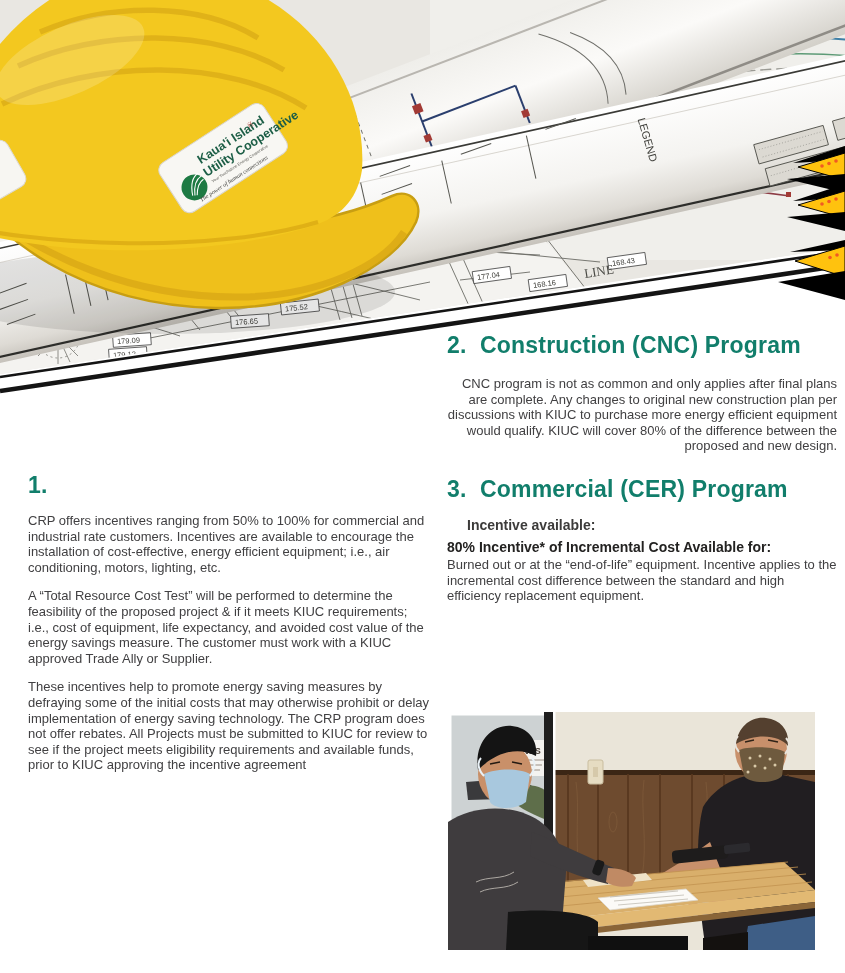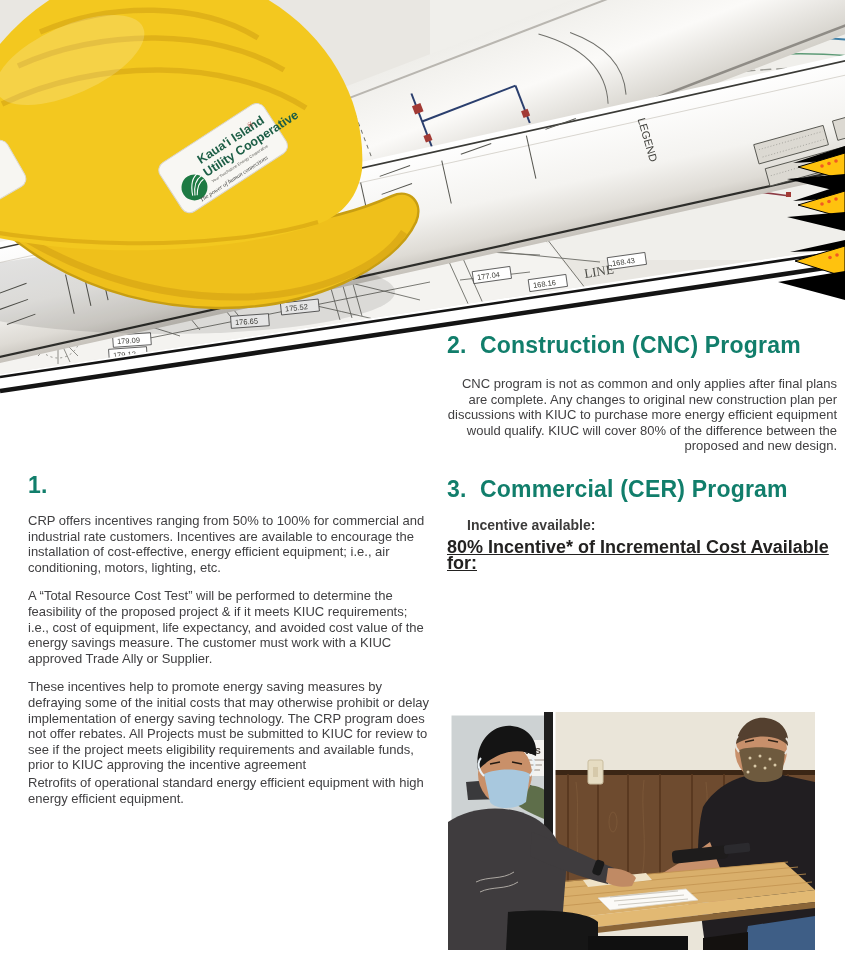--- a/index.html
+++ b/index.html
@@ -10,21 +10,21 @@
   .hero{position:absolute;left:0;top:0;width:845px;height:402px;}
   .col{position:absolute;}
   .col-left{left:28px;top:471px;width:402px;}
   .col-right{left:447px;top:331px;width:390px;}
   .heading{display:flex;color:#117E6B;font-weight:700;font-size:23px;line-height:29px;letter-spacing:.2px;}
   .h-num{width:33px;flex:none;}
   .h-title span{display:block;}
   .para{font-size:13px;line-height:15.6px;color:#414042;margin:13px 0 0 0;}
   .h3-gap{margin-top:21px;}
   .label-med{font-size:14px;line-height:16px;color:#3c3b3a;font-weight:700;margin-top:13px;padding-left:20px;}
-  .label-bold{font-size:18px;line-height:16px;color:#232221;font-weight:700;margin-top:6px;text-decoration:underline;}
+  .label-bold{font-size:14px;line-height:16px;color:#232221;font-weight:700;margin-top:6px;}
   .desc{margin-top:2px;}
   .meeting{position:absolute;left:448px;top:712px;width:367px;height:238px;}
   svg{display:block;}
 </style>
 </head>
 <body>
 
 <div class="page">
 
   <div class="hero">
@@ -316,32 +316,32 @@
     <div class="para" style="margin-top:16px;text-align:right;">CNC program is not as common and only applies after final plans are complete.  Any changes to original new construction plan per discussions with KIUC to purchase more energy efficient equipment would qualify.  KIUC will cover 80% of the difference between the proposed and new design.</div>
 
     <div class="heading h3-gap">
       <span class="h-num">3.</span>
       <span class="h-title">
         <span>Commercial (CER) Program</span>
       </span>
     </div>
     <div class="label-med">Incentive available:</div>
     <div class="label-bold">80% Incentive* of Incremental Cost Available for:</div>
+    <div class="para desc">Burned out or at the “end-of-life” equipment.  Incentive applies to the incremental cost difference between the standard and high efficiency replacement equipment.</div>
   </div>
 
   <div class="col col-left">
     <div class="heading">
       <span class="h-num">1.</span>
       <span class="h-title">
       </span>
     </div>
     <div class="para" style="">CRP offers incentives ranging from 50% to 100% for commercial and industrial rate customers. Incentives are available to encourage the installation of cost-effective, energy efficient equipment; i.e., air conditioning, motors, lighting, etc.</div>
     <div class="para">A “Total Resource Cost Test” will be performed to determine the feasibility of the proposed project &amp; if it meets KIUC requirements; i.e., cost of equipment, life expectancy, and avoided cost value of the energy savings measure. The customer must work with a KIUC approved Trade Ally or Supplier.</div>
     <div class="para">These incentives help to promote energy saving measures by defraying some of the initial costs that may otherwise prohibit or delay implementation of energy saving technology. The CRP program does not offer rebates. All Projects must be submitted to KIUC for review to see if the project meets eligibility requirements and available funds, prior to KIUC approving the incentive agreement</div>
-    <div class="para desc">Retrofits of operational standard energy efficient equipment with high energy efficient equipment.</div>
   </div>
 
   <div class="meeting">
     <svg width="367" height="238" viewBox="0 0 367 238">
 
       <rect x="0" y="0" width="367" height="238" fill="#EAE5D9"></rect>
 
       <g>
         <rect x="95" y="62" width="272" height="110" fill="#6E4B2F"></rect>
         <rect x="95" y="58" width="272" height="5" fill="#3B2615"></rect>

